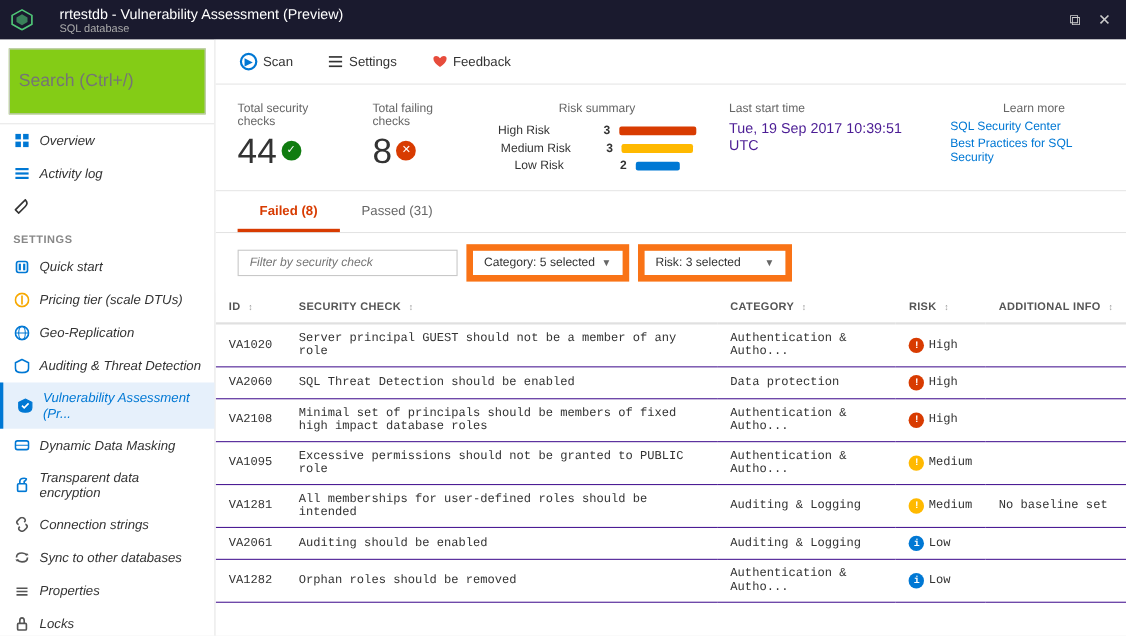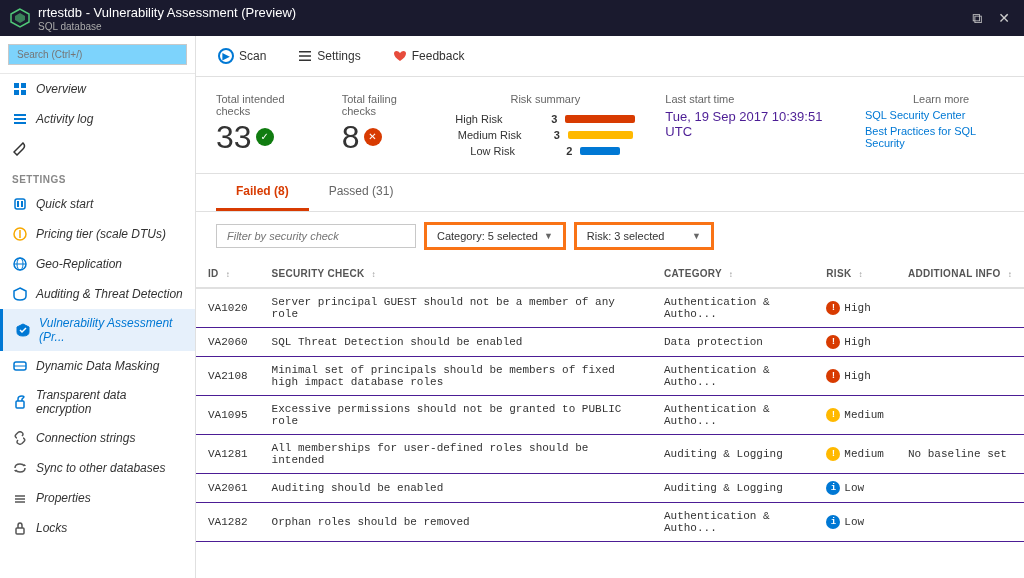--- a/index.html
+++ b/index.html
@@ -8,21 +8,21 @@
     
     .title-bar {
       background: #1a1a2e;
       color: #fff;
       display: flex;
       align-items: center;
       padding: 6px 10px;
       height: 36px;
       justify-content: space-between;
     }
-    .title-bar-left { display: flex; align-items: center; gap: 8px; }
+    .title-bar-left { display: flex; align-items: center; gap: 24px; }
     .title-bar-icon { width: 20px; height: 20px; }
     .title-bar-title { font-size: 13px; font-weight: 400; }
     .title-bar-subtitle { font-size: 10px; color: #aaa; margin-top: 1px; }
     .title-bar-controls { display: flex; gap: 8px; align-items: center; }
     .title-bar-controls span { cursor: pointer; font-size: 14px; color: #ccc; padding: 2px 4px; }
 
     
     .app-container { display: flex; height: calc(578px - 36px); }
 
     
@@ -34,25 +34,25 @@
       flex-direction: column;
       overflow: hidden;
     }
     .search-box {
       padding: 8px;
       border-bottom: 1px solid #e8e8e8;
     }
     .search-input {
       width: 100%;
       border: 1px solid #c8c8c8;
-      padding: 4px 8px;
-      font-size: 10px;
+      padding: 20px 8px;
+      font-size: 16px;
       color: #555;
       outline: none;
-      background: #7dd3fc;
+      background: #84cc16;
     }
     .sidebar-nav { overflow-y: auto; flex: 1; }
     .sidebar-item {
       display: flex;
       align-items: center;
       padding: 7px 12px;
       cursor: pointer;
       color: #333;
       font-size: 12px;
       gap: 8px;
@@ -152,21 +152,21 @@
     .filter-input {
       border: 1px solid #c8c8c8;
       padding: 5px 10px;
       font-size: 11px;
       color: #555;
       width: 200px;
       font-style: italic;
       outline: none;
     }
     .filter-dropdown {
-      border: 3px solid #f97316;
+      border: 6px solid #f97316;
       padding: 5px 10px;
       font-size: 11px;
       color: #333;
       background: #fff;
       cursor: pointer;
       display: flex;
       align-items: center;
       gap: 6px;
       min-width: 140px;
     }
@@ -381,23 +381,23 @@
       <div class="toolbar-btn">
         <svg width="14" height="14" viewBox="0 0 14 14">
             <path d="M7,12 Q1,8 1,4.5 Q1,2 3.5,2 Q5.5,2 7,4 Q8.5,2 10.5,2 Q13,2 13,4.5 Q13,8 7,12Z" fill="#e74c3c"></path>
           </svg>
         <span>Feedback</span>
       </div>
     </div>
 
     <div class="stats-section">
       <div class="stat-block">
-        <div class="stat-label">Total intended checks</div>
+        <div class="stat-label">Total security checks</div>
         <div class="stat-value">
-          <span>33</span>
+          <span>44</span>
           <span class="stat-badge badge-green">✓</span>
         </div>
       </div>
       <div class="stat-block">
         <div class="stat-label">Total failing checks</div>
         <div class="stat-value">
           <span>8</span>
           <span class="stat-badge badge-red">✕</span>
         </div>
       </div>

